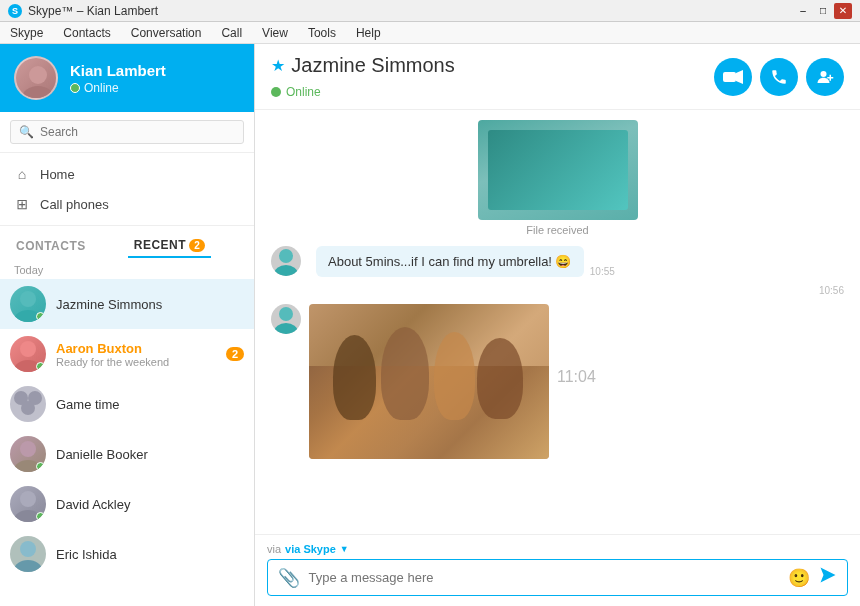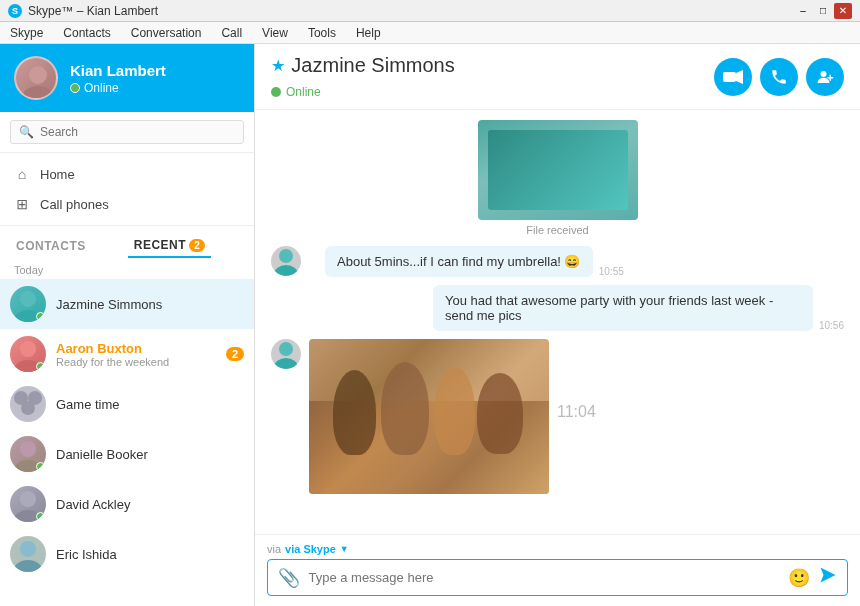--- a/index.html
+++ b/index.html
@@ -404,41 +404,36 @@
         <div style="display:flex; justify-content:center; margin-bottom:4px;">
           <div style="width:160px; height:100px; background: linear-gradient(160deg, #4da8a0 0%, #7cbfba 40%, #5aafaa 100%); border-radius:4px; overflow:hidden; position:relative;">
 
             <div style="position:absolute; top:10px; left:10px; right:10px; bottom:10px; background: linear-gradient(135deg, #2e8b84 0%, #52c5bf 100%); border-radius:3px;"></div>
           </div>
         </div>
         <div class="file-label" style="text-align:center;">File received</div>
       </div>
 
 
-      <div style="display:flex; align-items:flex-start; gap:24px; margin-bottom:8px;">
+      <div style="display:flex; align-items:flex-start; gap:15px; margin-bottom:8px;">
         <div class="msg-avatar">
           <svg viewBox="0 0 30 30" width="30" height="30">
               <circle cx="15" cy="10" r="7" fill="#5bb"></circle>
               <ellipse cx="15" cy="28" rx="12" ry="9" fill="#3aa"></ellipse>
             </svg>
         </div>
         <div style="display:flex; align-items:flex-end; gap:6px;">
           <div class="msg-bubble">
             <span>About 5mins...if I can find my umbrella! 😄</span>
           </div>
           <span style="font-size:10px; color:#bbb; white-space:nowrap;">10:55</span>
         </div>
       </div>
 
       <div style="display:flex; justify-content:flex-end; margin-bottom:8px; align-items:flex-end; gap:6px;">
-        <div>
-          <div class="msg-bubble">
-            <span>You had that awesome party with your friends last week - send me pics</span>
-          </div>
-        </div>
         <span style="font-size:10px; color:#bbb; white-space:nowrap;">10:56</span>
       </div>
 
       <div style="display:flex; align-items:flex-start; gap:8px; margin-bottom:10px;">
         <div class="msg-avatar">
           <svg viewBox="0 0 30 30" width="30" height="30">
               <circle cx="15" cy="10" r="7" fill="#5bb"></circle>
               <ellipse cx="15" cy="28" rx="12" ry="9" fill="#3aa"></ellipse>
             </svg>
         </div>

